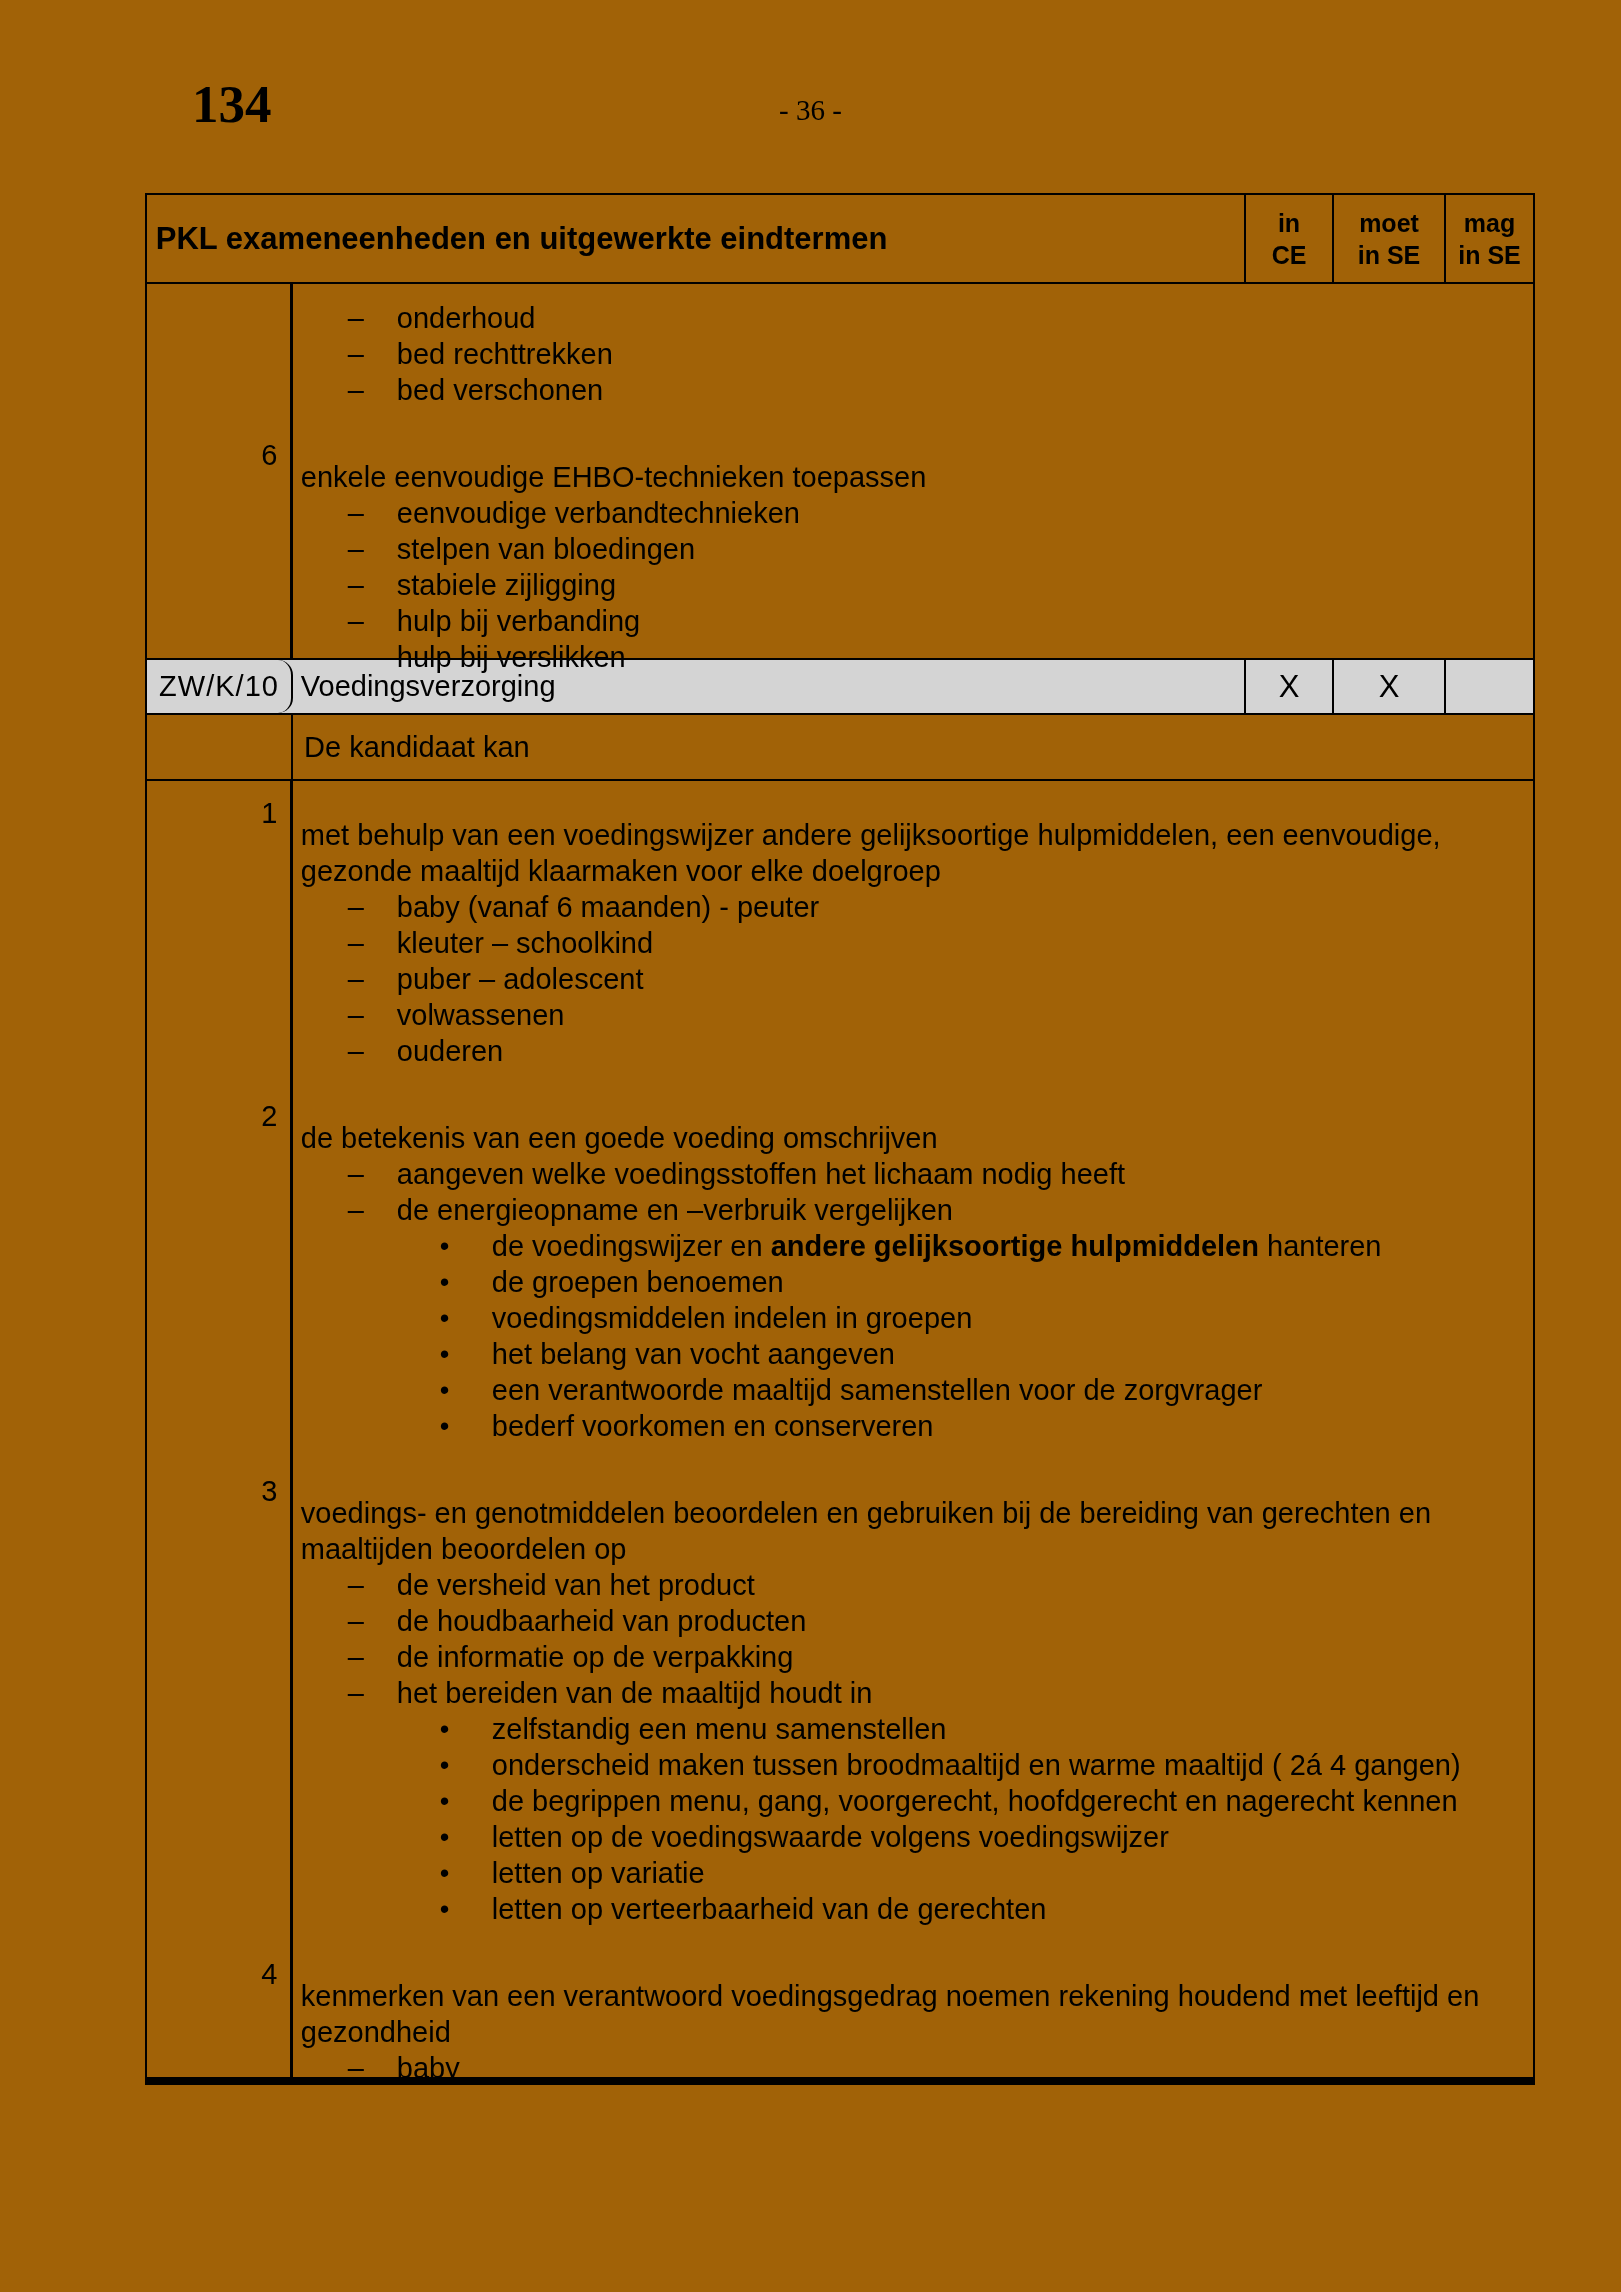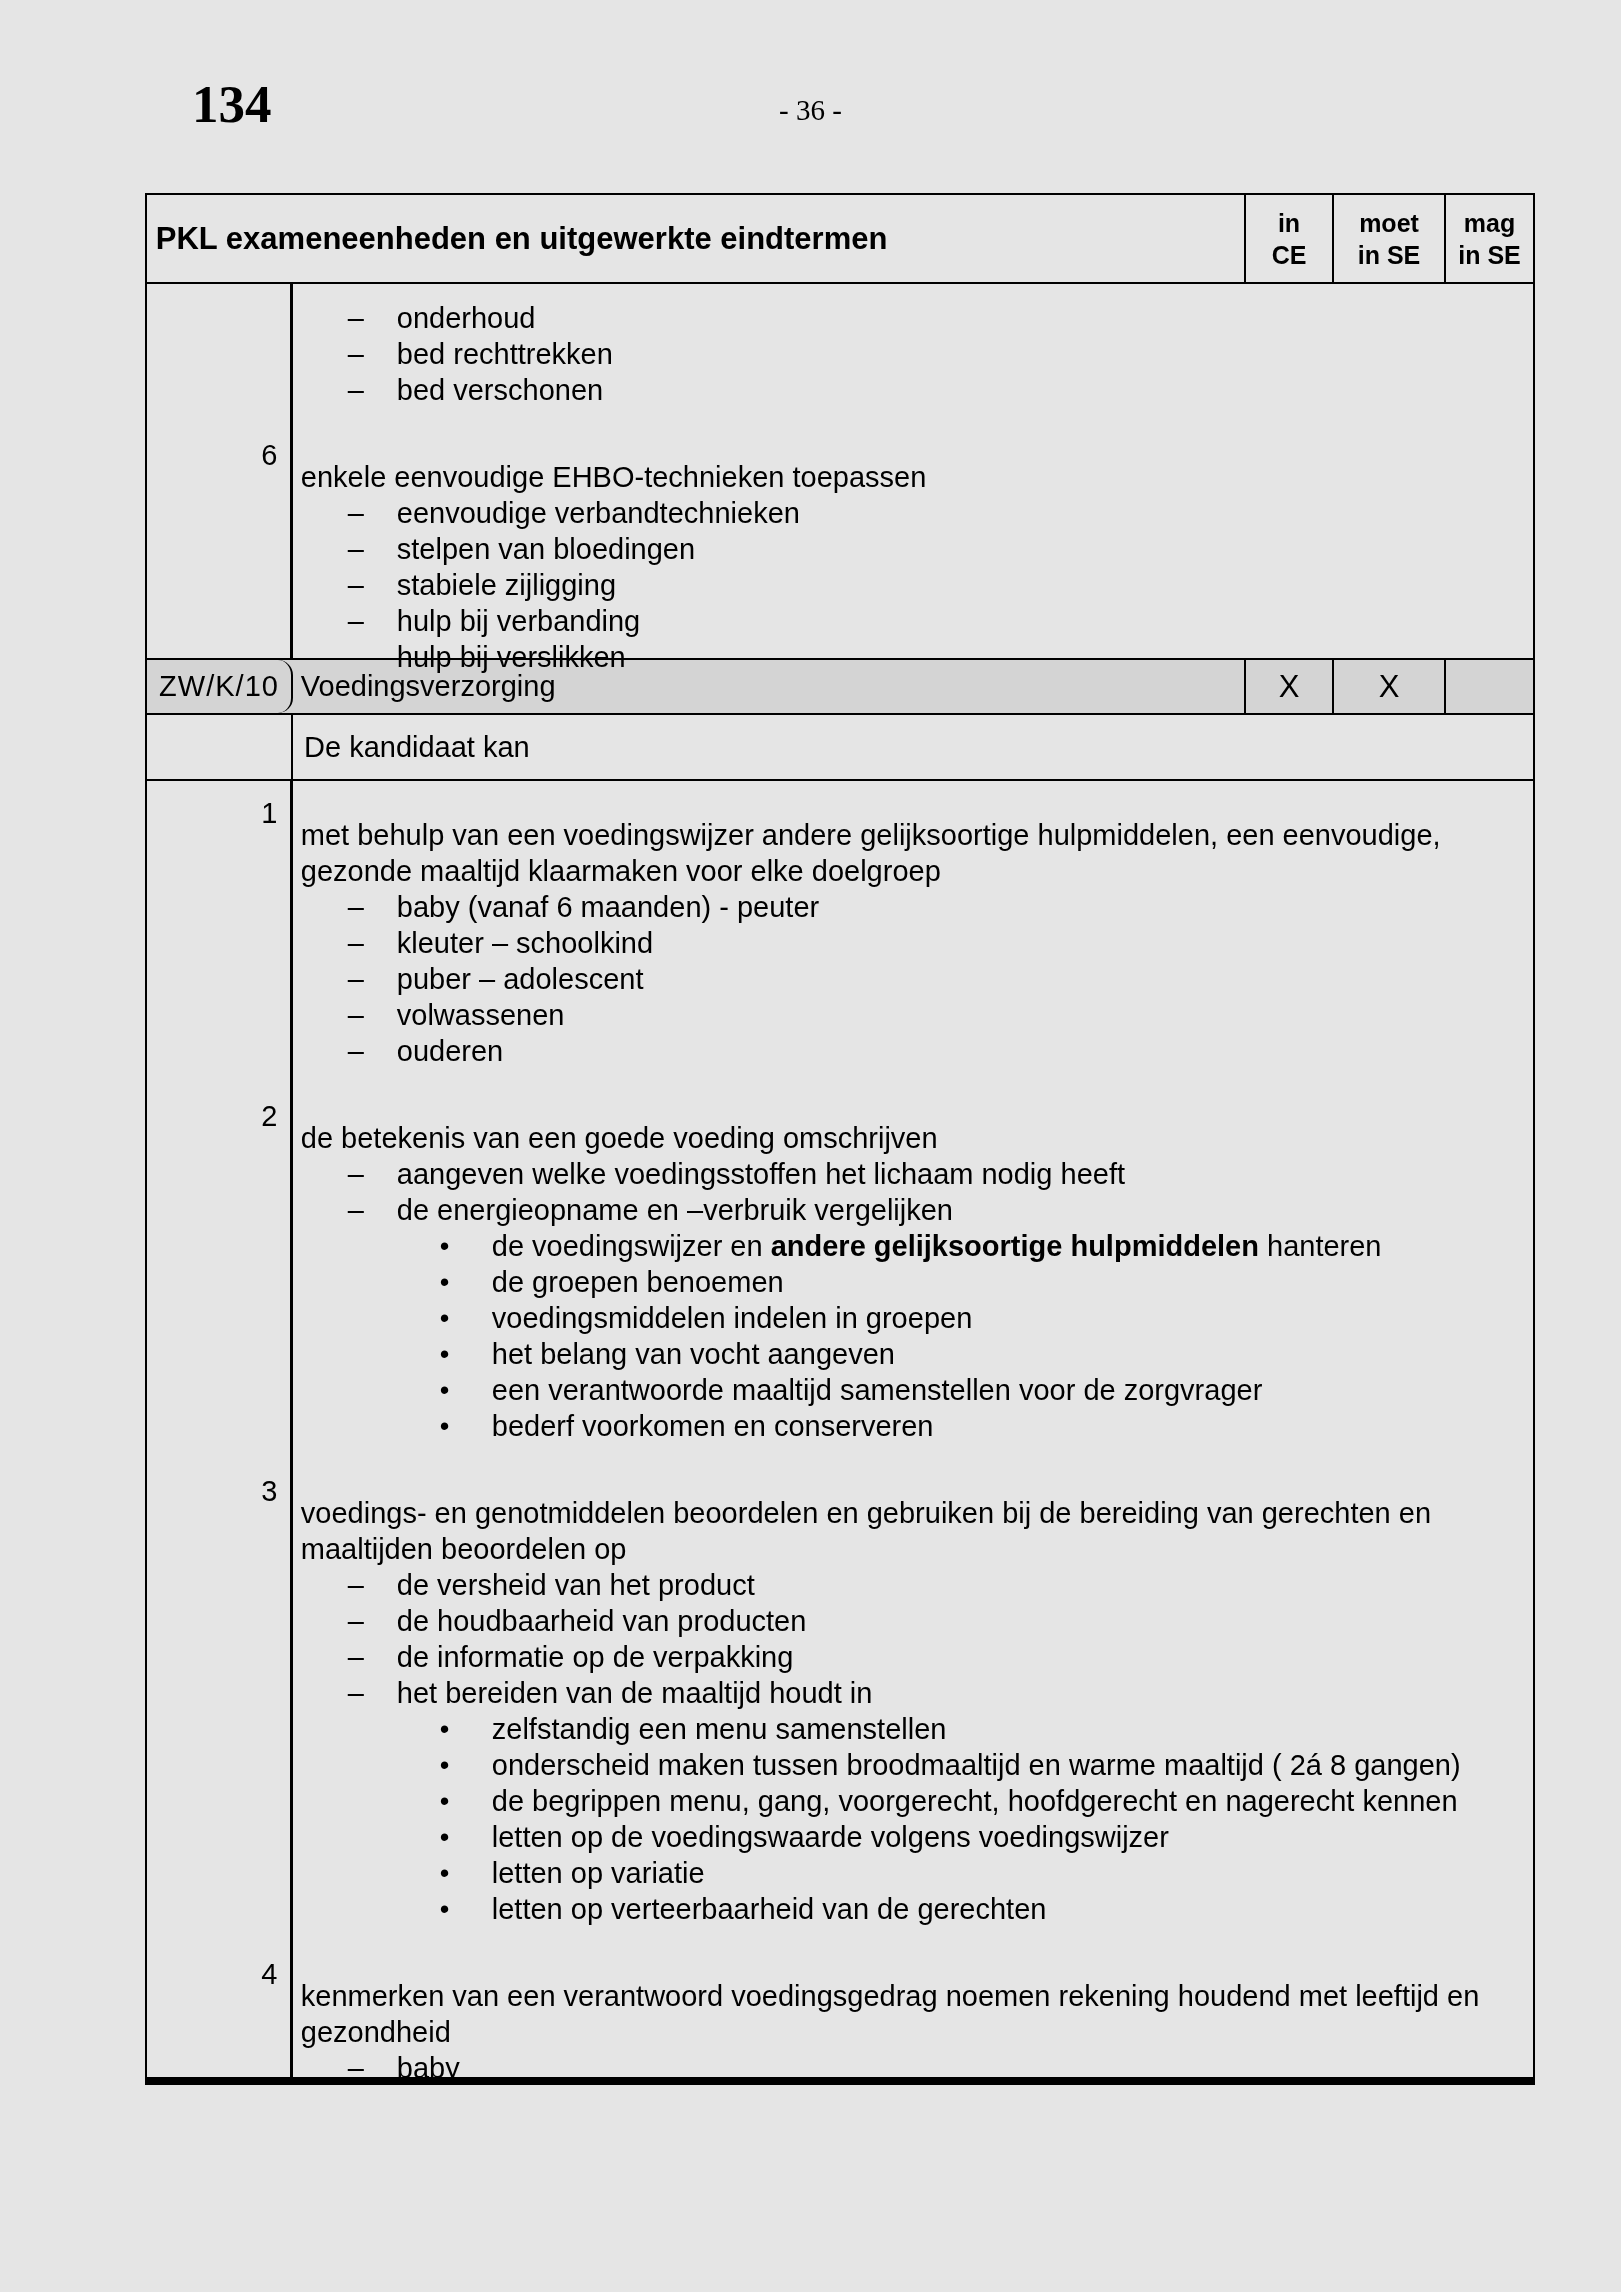--- a/index.html
+++ b/index.html
@@ -1,21 +1,21 @@
 <!DOCTYPE html>
 <html><head>
 <meta charset="utf-8">
 <style>
   * { box-sizing: border-box; margin: 0; padding: 0; }
   html, body { background: #ffffff; }
   .page {
     position: relative;
     width: 1621px;
     height: 2293px;
-    background: #e5e5e5;
+    background: #a16207;
     color: #000000;
     font-family: "Liberation Sans", sans-serif;
     overflow: hidden;
   }
   .folio {
     position: absolute;
     left: 192px;
     top: 78px;
     font-family: "Liberation Serif", serif;
     font-weight: bold;
@@ -298,21 +298,21 @@
           <div class="line">
             <span class="m-dash">–</span>
             <span class="txt">het bereiden van de maaltijd houdt in</span>
           </div>
           <div class="line">
             <span class="m-bull">•</span>
             <span class="txt">zelfstandig een menu samenstellen</span>
           </div>
           <div class="line">
             <span class="m-bull">•</span>
-            <span class="txt">onderscheid maken tussen broodmaaltijd en warme maaltijd ( 2á 8 gangen)</span>
+            <span class="txt">onderscheid maken tussen broodmaaltijd en warme maaltijd ( 2á 4 gangen)</span>
           </div>
           <div class="line">
             <span class="m-bull">•</span>
             <span class="txt">de begrippen menu, gang, voorgerecht, hoofdgerecht en nagerecht kennen</span>
           </div>
           <div class="line">
             <span class="m-bull">•</span>
             <span class="txt">letten op de voedingswaarde volgens voedingswijzer</span>
           </div>
           <div class="line">

